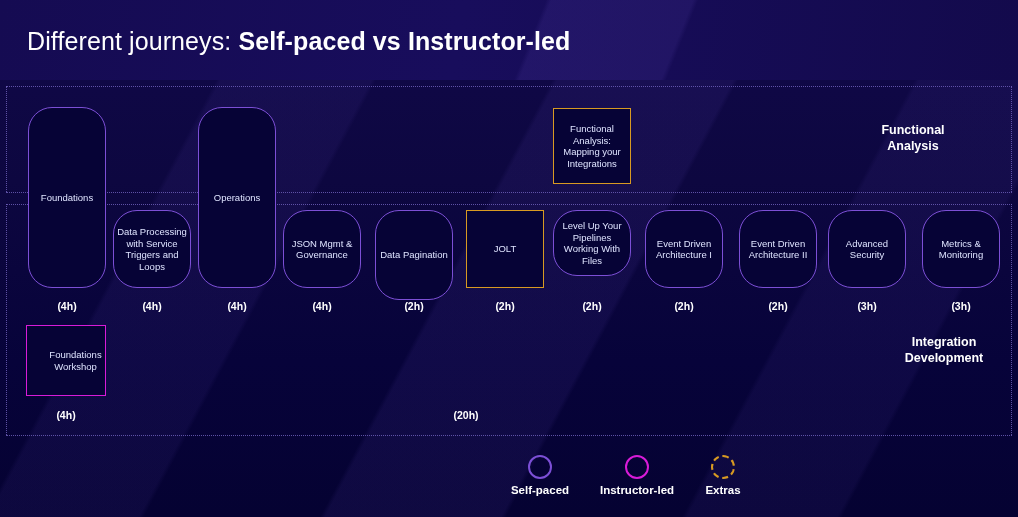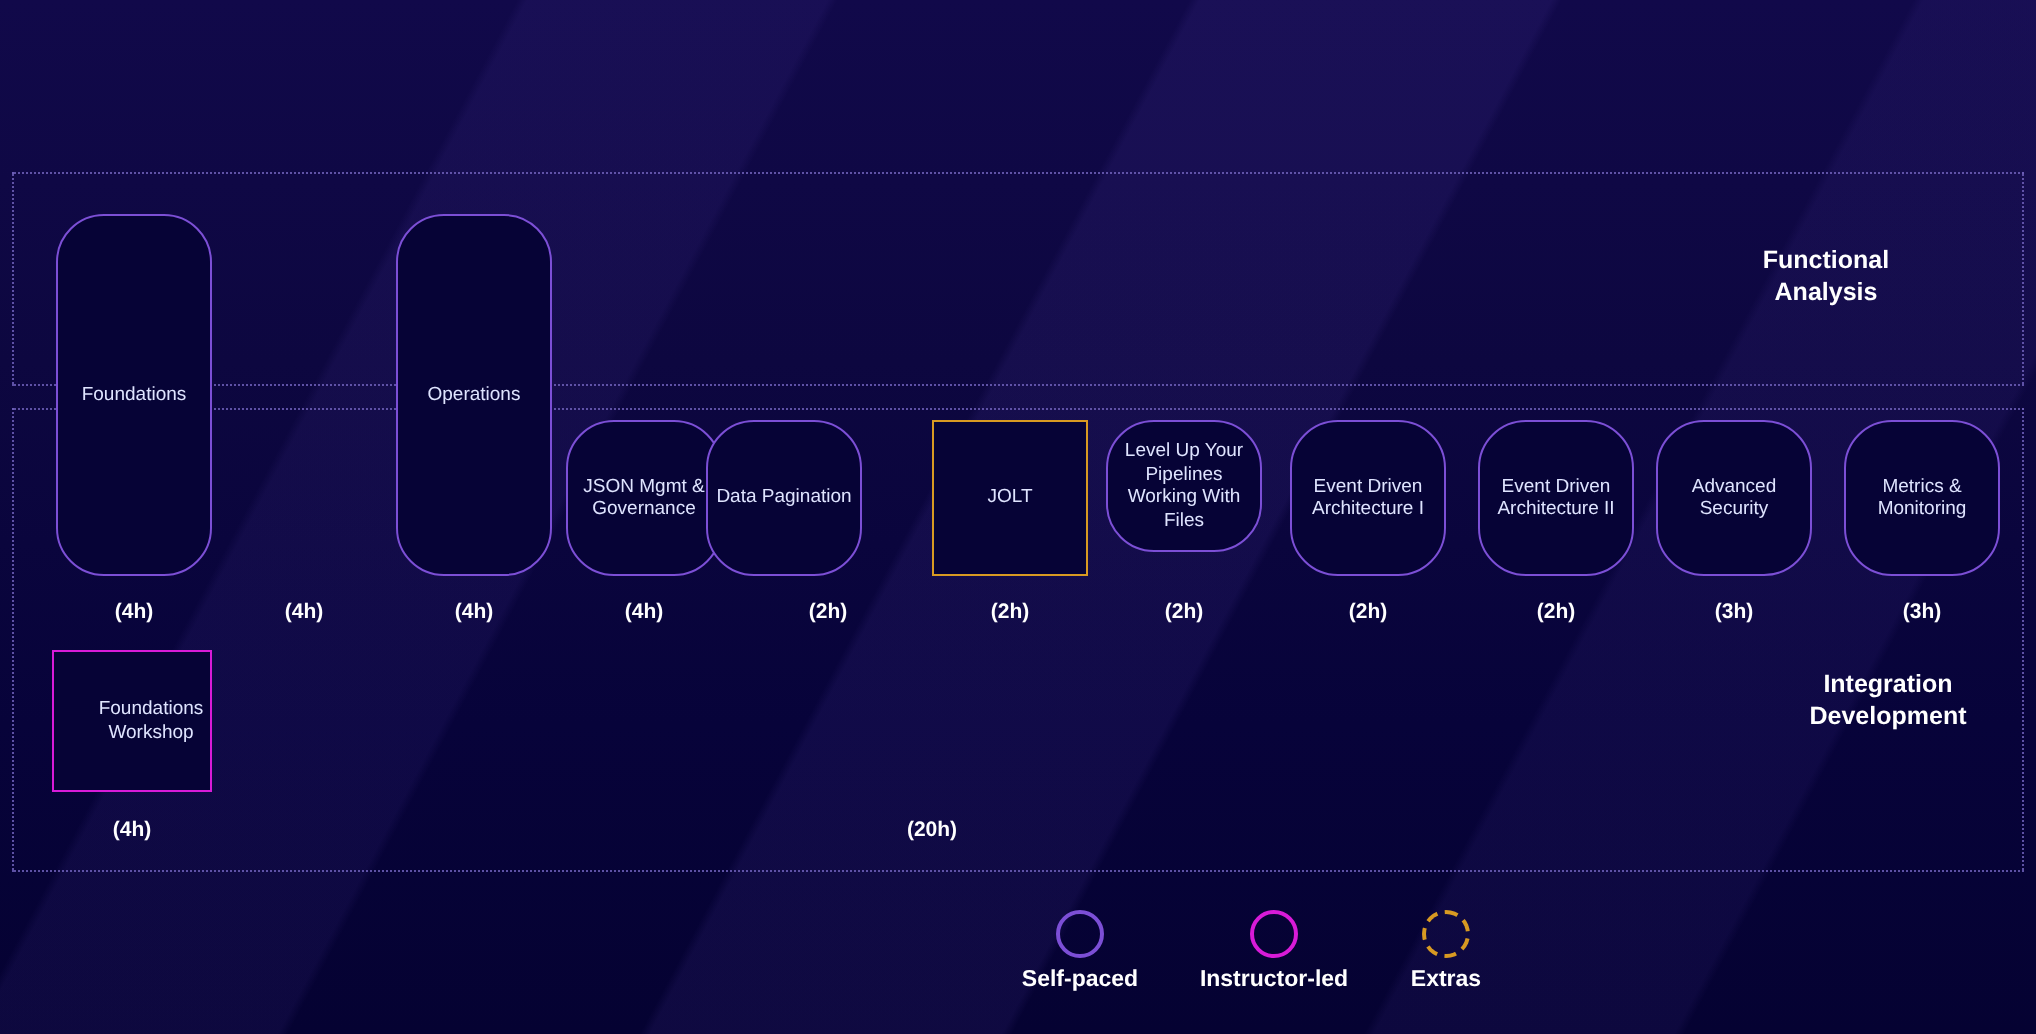--- a/index.html
+++ b/index.html
@@ -154,41 +154,46 @@
     font-weight: 700;
     color: #ffffff;
     white-space: nowrap;
   }
 </style>
 </head>
 <body>
 
 <div class="slide">
 
+  <div class="header">
+    <div class="title"><span class="light">Different journeys: </span><span class="bold">Self-paced vs Instructor-led</span></div>
+  </div>
 
   <div class="dotrule" style="top:86px;"></div>
   <div class="dotrule" style="top:192px;"></div>
   <div class="dotrule" style="top:204px;"></div>
   <div class="dotrule" style="top:435px;"></div>
   <div class="dotside" style="left:6px;  top:86px;  height:106px;"></div>
   <div class="dotside" style="left:1011px;top:86px;  height:106px;"></div>
   <div class="dotside" style="left:6px;  top:204px; height:231px;"></div>
   <div class="dotside" style="left:1011px;top:204px; height:231px;"></div>
 
   <div class="tracklabel" style="left:828px; top:122px; width:170px;">Functional
 Analysis</div>
   <div class="tracklabel" style="left:854px; top:334px; width:180px;">Integration
 Development</div>
 
+  <div class="box gold" style="left:553px; top:108px; width:78px; height:76px;">Functional Analysis: Mapping your Integrations</div>
 
   <div class="box purple" style="left:28px; top:107px; width:78px; height:181px;">Foundations</div>
   <div class="box purple" style="left:198px; top:107px; width:78px; height:181px;">Operations</div>
 
+  <div class="box purple" style="left:113px; top:210px; width:78px; height:78px;">Data Processing with Service Triggers and Loops</div>
   <div class="box purple" style="left:283px; top:210px; width:78px; height:78px;">JSON Mgmt &amp; Governance</div>
-  <div class="box purple" style="left:353px; top:210px; width:78px; height:78px;">Data Pagination</div>
+  <div class="box purple" style="left:375px; top:210px; width:78px; height:90px;">Data Pagination</div>
   <div class="box gold" style="left:466px; top:210px; width:78px; height:78px;">JOLT</div>
   <div class="box purple" style="left:553px; top:210px; width:78px; height:66px;">Level Up Your Pipelines Working With Files</div>
   <div class="box purple" style="left:645px; top:210px; width:78px; height:78px;">Event Driven Architecture I</div>
   <div class="box purple" style="left:739px; top:210px; width:78px; height:78px;">Event Driven Architecture II</div>
   <div class="box purple" style="left:828px; top:210px; width:78px; height:78px;">Advanced Security</div>
   <div class="box purple" style="left:922px; top:210px; width:78px; height:78px;">Metrics &amp; Monitoring</div>
 
   <div class="dur" style="left:28px;  top:300px; width:78px;">(4h)</div>
   <div class="dur" style="left:113px; top:300px; width:78px;">(4h)</div>
   <div class="dur" style="left:198px; top:300px; width:78px;">(4h)</div>

